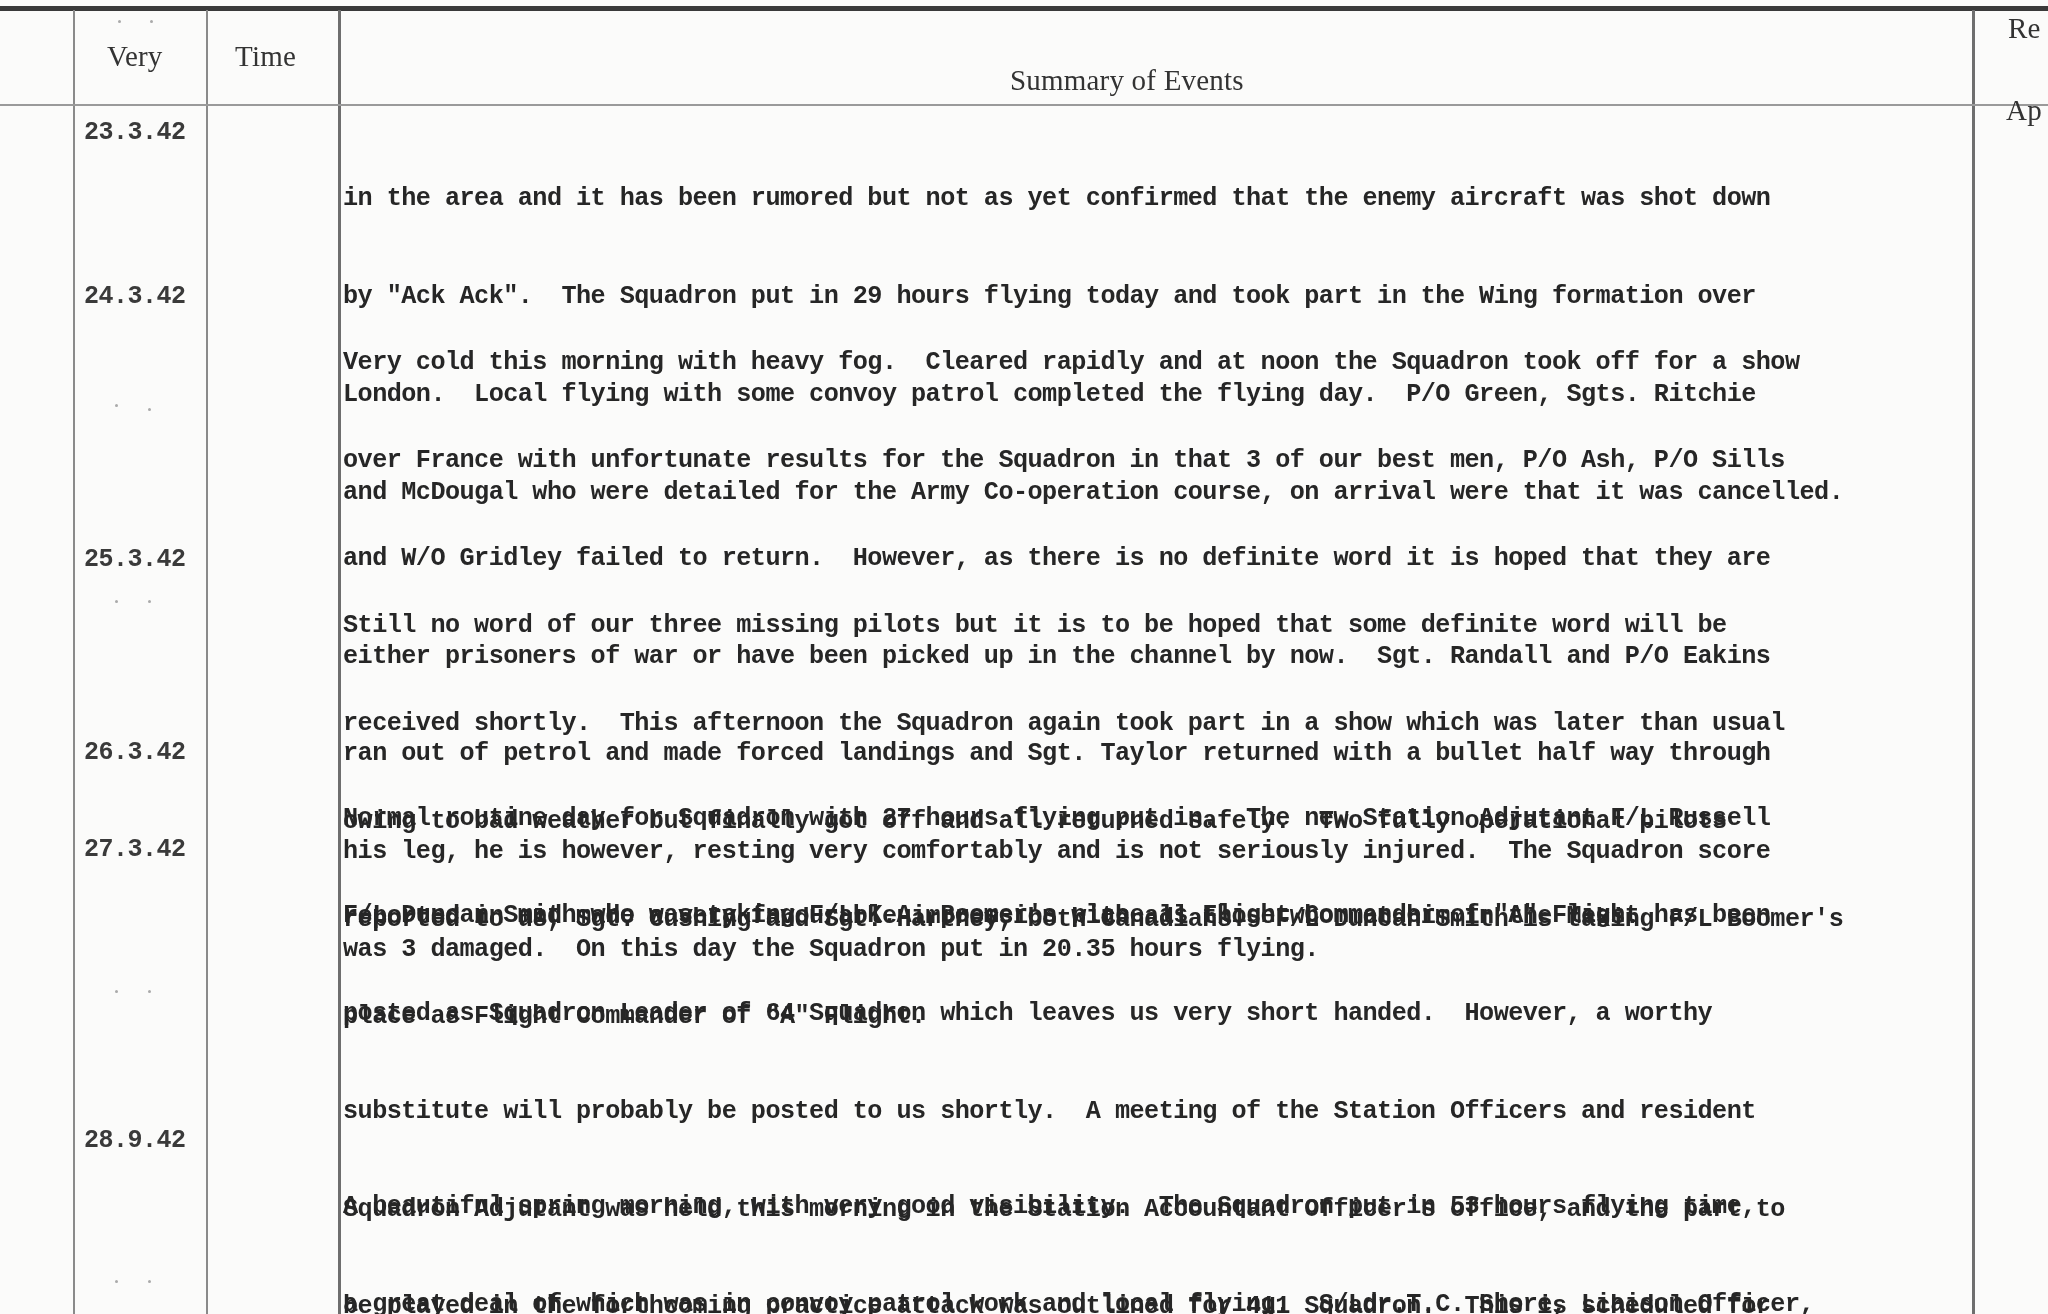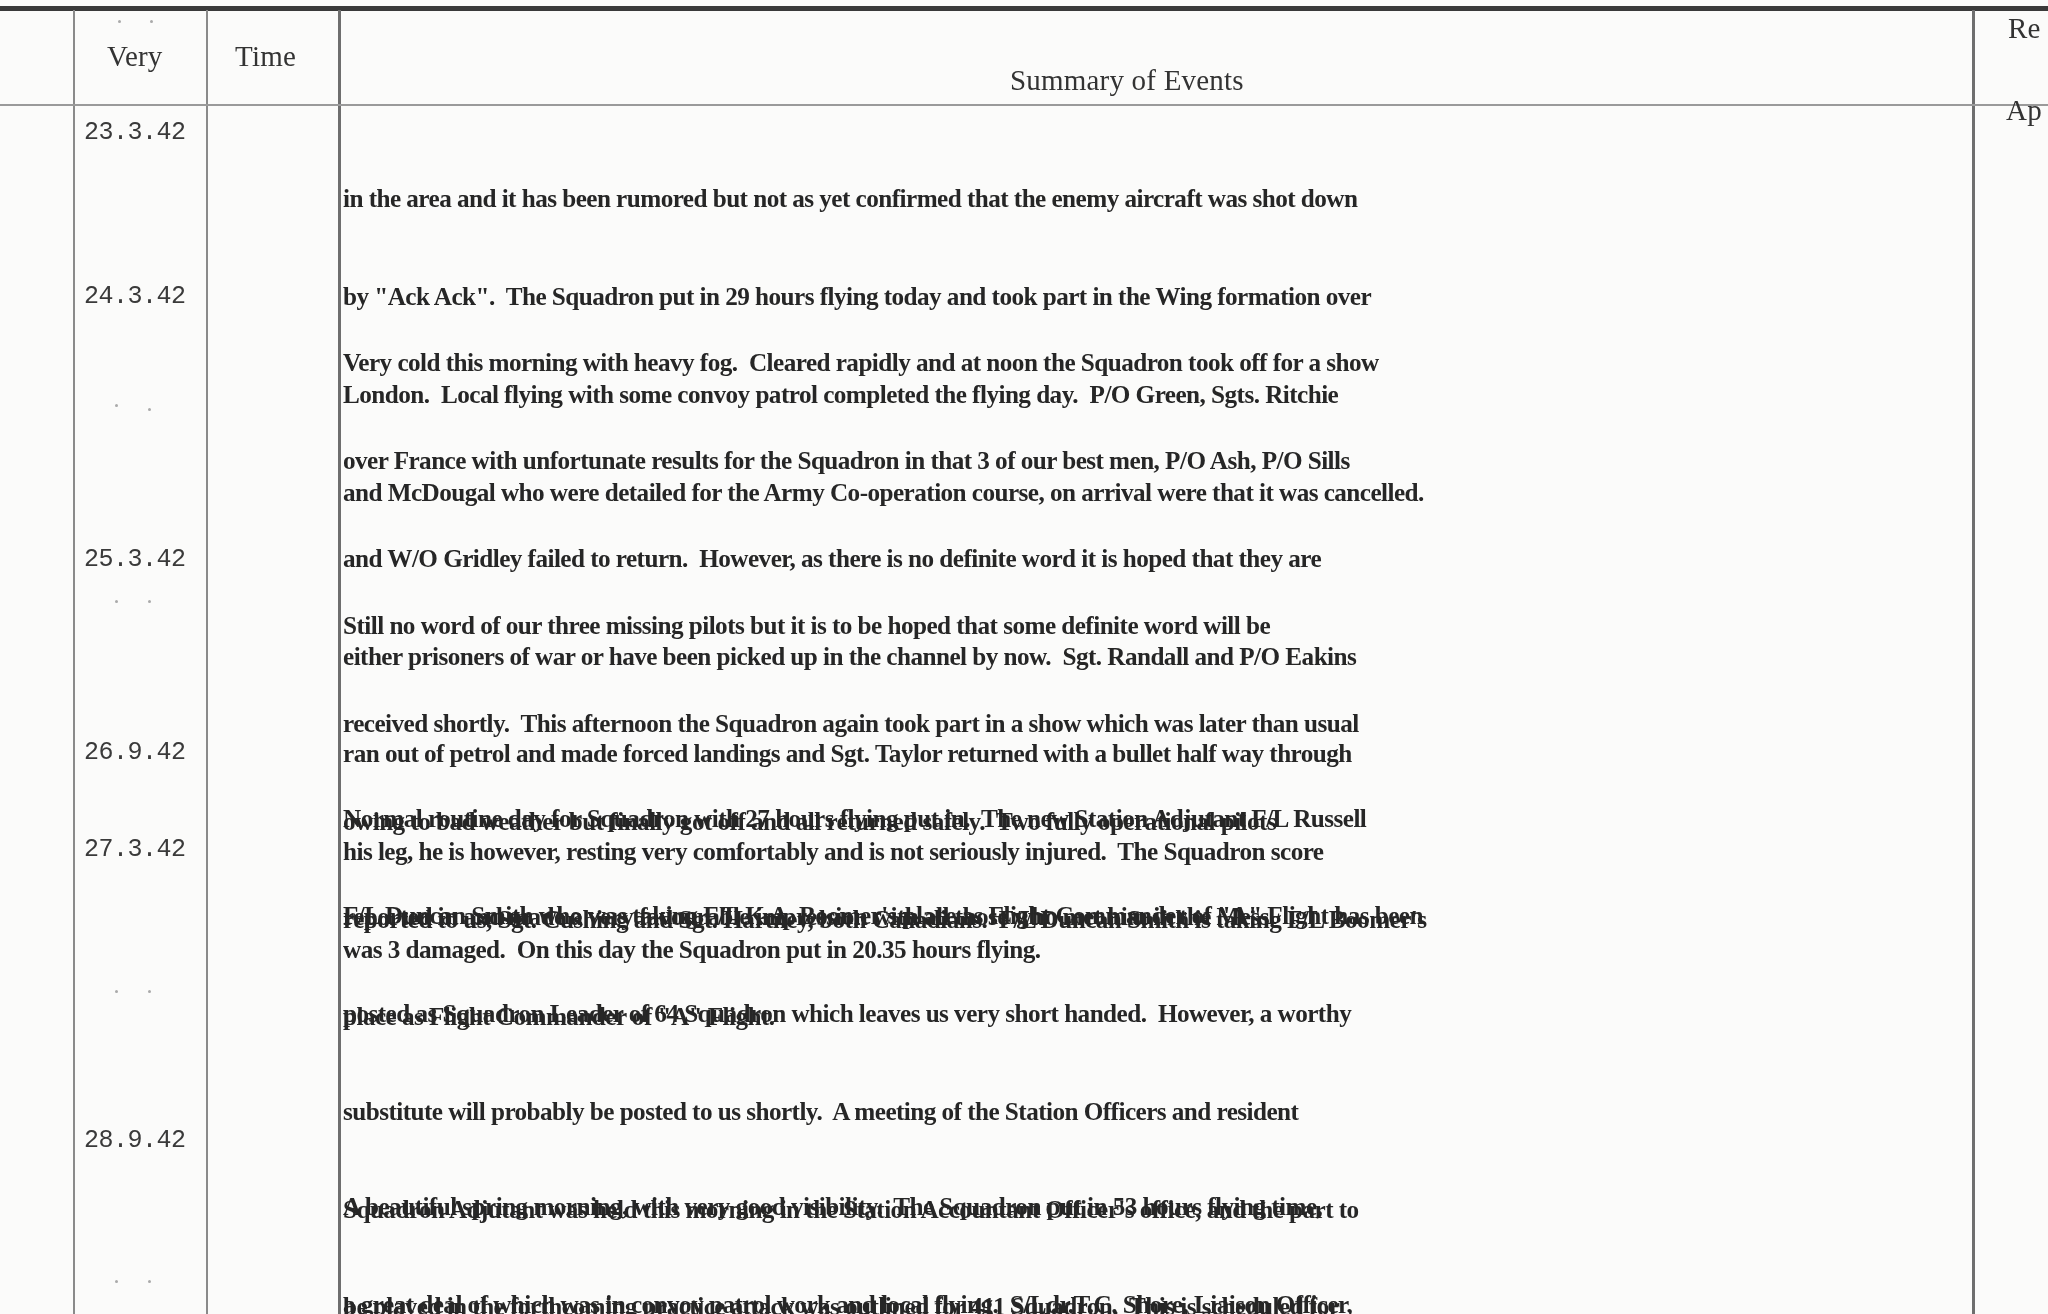--- a/index.html
+++ b/index.html
@@ -24,28 +24,28 @@
     background: #9a9a9a;
   }
   .hdr {
     position: absolute;
     font-family: "Liberation Serif", "DejaVu Serif", serif;
     font-size: 29px; color: #333; letter-spacing: 0.2px;
   }
   .row { position: absolute; left: 0; width: 2048px; }
   .date {
     position: absolute; left: 84px; top: 0;
-    font-size: 25px; font-weight: normal; color: #3a3a3a; letter-spacing: -0.5px;
+    font-size: 25px; font-weight: bold; color: #3a3a3a; letter-spacing: -0.5px;
   }
   .entry {
     position: absolute; left: 343px; top: 0; width: 1700px;
     font-size: 25.2px; font-weight: bold; line-height: 32.6px;
     color: #262626; white-space: pre; letter-spacing: -0.55px;
   }
-  .entry div { height: 32.6px; font-family: Liberation Serif, serif; }
+  .entry div { height: 32.6px; }
   .speck { position: absolute; width: 3px; height: 3px; background: #aaa; border-radius: 50%; }
 </style>
 </head>
 <body>
 
 <div class="top-rule"></div>
 <div class="vline" style="left:73px;"></div>
 <div class="vline" style="left:206px;"></div>
 <div class="vline main" style="left:338px;"></div>
 <div class="vline main" style="left:1972px;"></div>
@@ -89,21 +89,21 @@
     <div class="entry">
       <div>Still no word of our three missing pilots but it is to be hoped that some definite word will be</div>
       <div>received shortly.  This afternoon the Squadron again took part in a show which was later than usual</div>
       <div>owing to bad weather but finally got off and all returned safely.  Two fully operational pilots</div>
       <div>reported to us, Sgt. Cushing and Sgt. Hartney, both Canadians.  F/L Duncan Smith is taking F/L Boomer's</div>
       <div>place as Flight Commander of "A" Flight.</div>
     </div>
   </div>
 
   <div class="row" style="top:738px;">
-    <span class="date">26.9.42</span>
+    <span class="date">26.3.42</span>
     <div class="entry">
       <div>Normal routine day for Squadron with 27 hours flying put in.  The new Station Adjutant F/L Russell</div>
       <div>reported in and made a very favourable impression with all those who met him in the Mess.</div>
     </div>
   </div>
 
   <div class="row" style="top:835px;">
     <span class="date">27.3.42</span>
     <div class="entry">
       <div>F/L Duncan Smith who was taking F/L K.A. Boomer's place as Flight Commander of "A" Flight has been</div>

